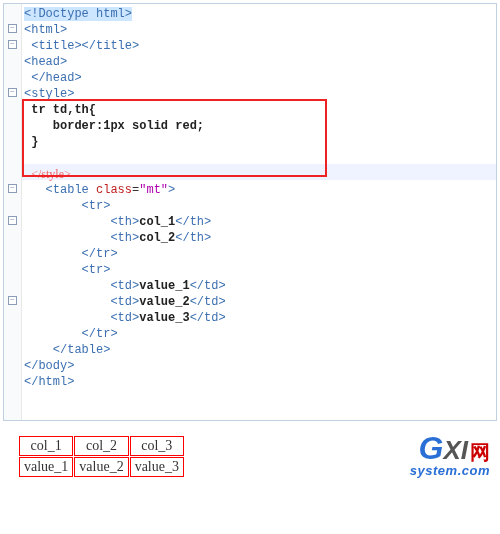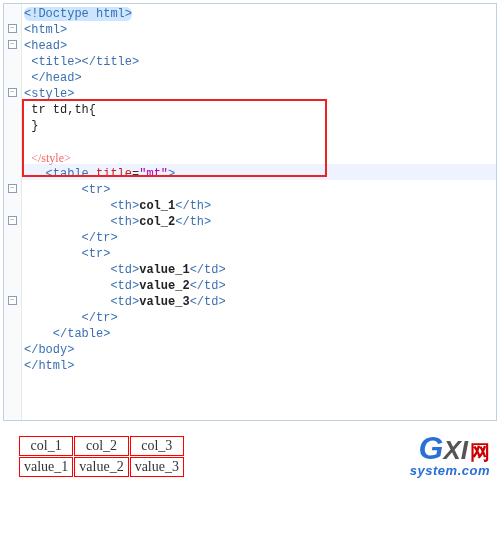--- a/index.html
+++ b/index.html
@@ -5,27 +5,27 @@
 * { box-sizing: border-box; margin: 0; padding: 0; }
 body { font-family: Consolas, "Courier New", monospace; font-size: 12px; background: #fff; width: 500px; }
 .editor-wrap { border: 1px solid #c0d0e0; background: #fff; margin: 3px; }
 .editor { display: flex; }
 .gutter { width: 18px; background: #f9fafb; border-right: 1px solid #e8e8e8; flex-shrink: 0; }
 .gutter-line { height: 16px; display: flex; align-items: center; justify-content: center; color: #9aa; font-size: 10px; }
 .fold-box { width: 9px; height: 9px; border: 1px solid #8a9db5; display: flex; align-items: center; justify-content: center; font-size: 8px; line-height: 1; color: #8a9db5; background: #fff; }
 .code-area { flex: 1; padding: 2px 0 2px 2px; position: relative; }
 .code-line { height: 16px; line-height: 16px; white-space: pre; color: #333; position: relative; }
 .highlight-line { background: #eef3ff; position: absolute; left: 0; right: 0; height: 16px; z-index: 0; }
-.code-line span { position: relative; z-index: 1; border-radius: 6px; }
+.code-line span { position: relative; z-index: 1; }
 .tag-bracket { color: #3b6fb1; }
 .tag-name { color: #3b6fb1; }
 .attr-name { color: #c02020; }
 .attr-val { color: #b000b0; }
 .text-content { color: #222; font-weight: bold; }
-.css-sel { color: #222; font-weight: normal; }
+.css-sel { color: #222; font-weight: bold; }
 .css-prop { color: #222; font-weight: bold; }
 .sel-bg { background: #cde6ff; }
 .red-box { position: absolute; border: 2px solid #e22; z-index: 3; }
 .bottom-section { padding: 6px 10px 8px 18px; display: flex; align-items: flex-end; justify-content: space-between; }
 .rendered-table { border-collapse: separate; border-spacing: 1px; font-family: "Times New Roman", serif; font-size: 14px; }
 .rendered-table th, .rendered-table td { border: 1px solid red; padding: 1px 4px; font-weight: normal; color: #333; }
 .logo { font-family: Arial, sans-serif; text-align: right; }
 .logo-top { font-size: 26px; font-weight: bold; font-style: italic; }
 .logo-g { color: #2a6fd6; font-size: 32px; }
 .logo-xi { color: #555; font-style: italic; }
@@ -76,29 +76,30 @@
       <div class="gutter-line"></div>
       <div class="gutter-line"></div>
       <div class="gutter-line"></div>
     </div>
     <div class="code-area">
       <div class="red-box" style="top:95px;left:0px;width:305px;height:78px;"></div>
       <div class="highlight-line" style="top:160px;"></div>
 
       <div class="code-line"><span class="sel-bg"><span class="tag-bracket">&lt;</span><span class="tag-name">!Doctype html</span><span class="tag-bracket">&gt;</span></span></div>
       <div class="code-line"><span class="tag-bracket">&lt;html&gt;</span></div>
+      <div class="code-line"> <span class="tag-bracket">&lt;title&gt;&lt;/title&gt;</span></div>
       <div class="code-line"><span class="tag-bracket">&lt;head&gt;</span></div>
-      <div class="code-line"> <span class="tag-bracket">&lt;title&gt;&lt;/title&gt;</span></div>
       <div class="code-line"> <span class="tag-bracket">&lt;/head&gt;</span></div>
       <div class="code-line"><span class="tag-bracket">&lt;style&gt;</span></div>
       <div class="code-line"> <span class="css-sel">tr td,th{</span></div>
+      <div class="code-line"><span>    </span><span class="css-prop">border:1px solid red;</span></div>
       <div class="code-line"> <span class="css-sel">}</span></div>
       <div class="code-line"></div>
       <div class="code-line"> <span class="tag-bracket" style="color:#e66;font-family:Liberation Serif, serif;">&lt;/style&gt;</span></div>
-      <div class="code-line"><span class="tag-bracket">   &lt;table </span><span class="attr-name">title</span><span>=</span><span class="attr-val">"mt"</span><span class="tag-bracket">&gt;</span></div>
+      <div class="code-line"><span class="tag-bracket">   &lt;table </span><span class="attr-name">class</span><span>=</span><span class="attr-val">"mt"</span><span class="tag-bracket">&gt;</span></div>
       <div class="code-line"><span class="tag-bracket">        &lt;tr&gt;</span></div>
       <div class="code-line"><span class="tag-bracket">            &lt;th&gt;</span><span class="text-content">col_1</span><span class="tag-bracket">&lt;/th&gt;</span></div>
       <div class="code-line"><span class="tag-bracket">            &lt;th&gt;</span><span class="text-content">col_2</span><span class="tag-bracket">&lt;/th&gt;</span></div>
       <div class="code-line"><span class="tag-bracket">        &lt;/tr&gt;</span></div>
       <div class="code-line"><span class="tag-bracket">        &lt;tr&gt;</span></div>
       <div class="code-line"><span class="tag-bracket">            &lt;td&gt;</span><span class="text-content">value_1</span><span class="tag-bracket">&lt;/td&gt;</span></div>
       <div class="code-line"><span class="tag-bracket">            &lt;td&gt;</span><span class="text-content">value_2</span><span class="tag-bracket">&lt;/td&gt;</span></div>
       <div class="code-line"><span class="tag-bracket">            &lt;td&gt;</span><span class="text-content">value_3</span><span class="tag-bracket">&lt;/td&gt;</span></div>
       <div class="code-line"><span class="tag-bracket">        &lt;/tr&gt;</span></div>
       <div class="code-line"><span class="tag-bracket">    &lt;/table&gt;</span></div>

